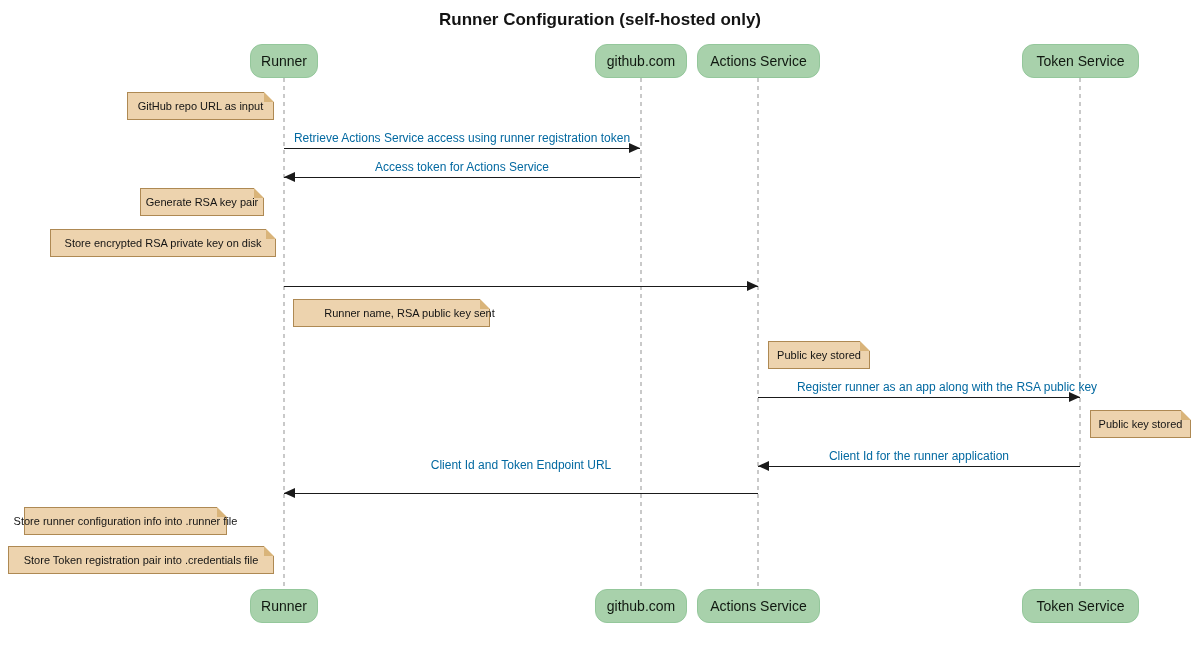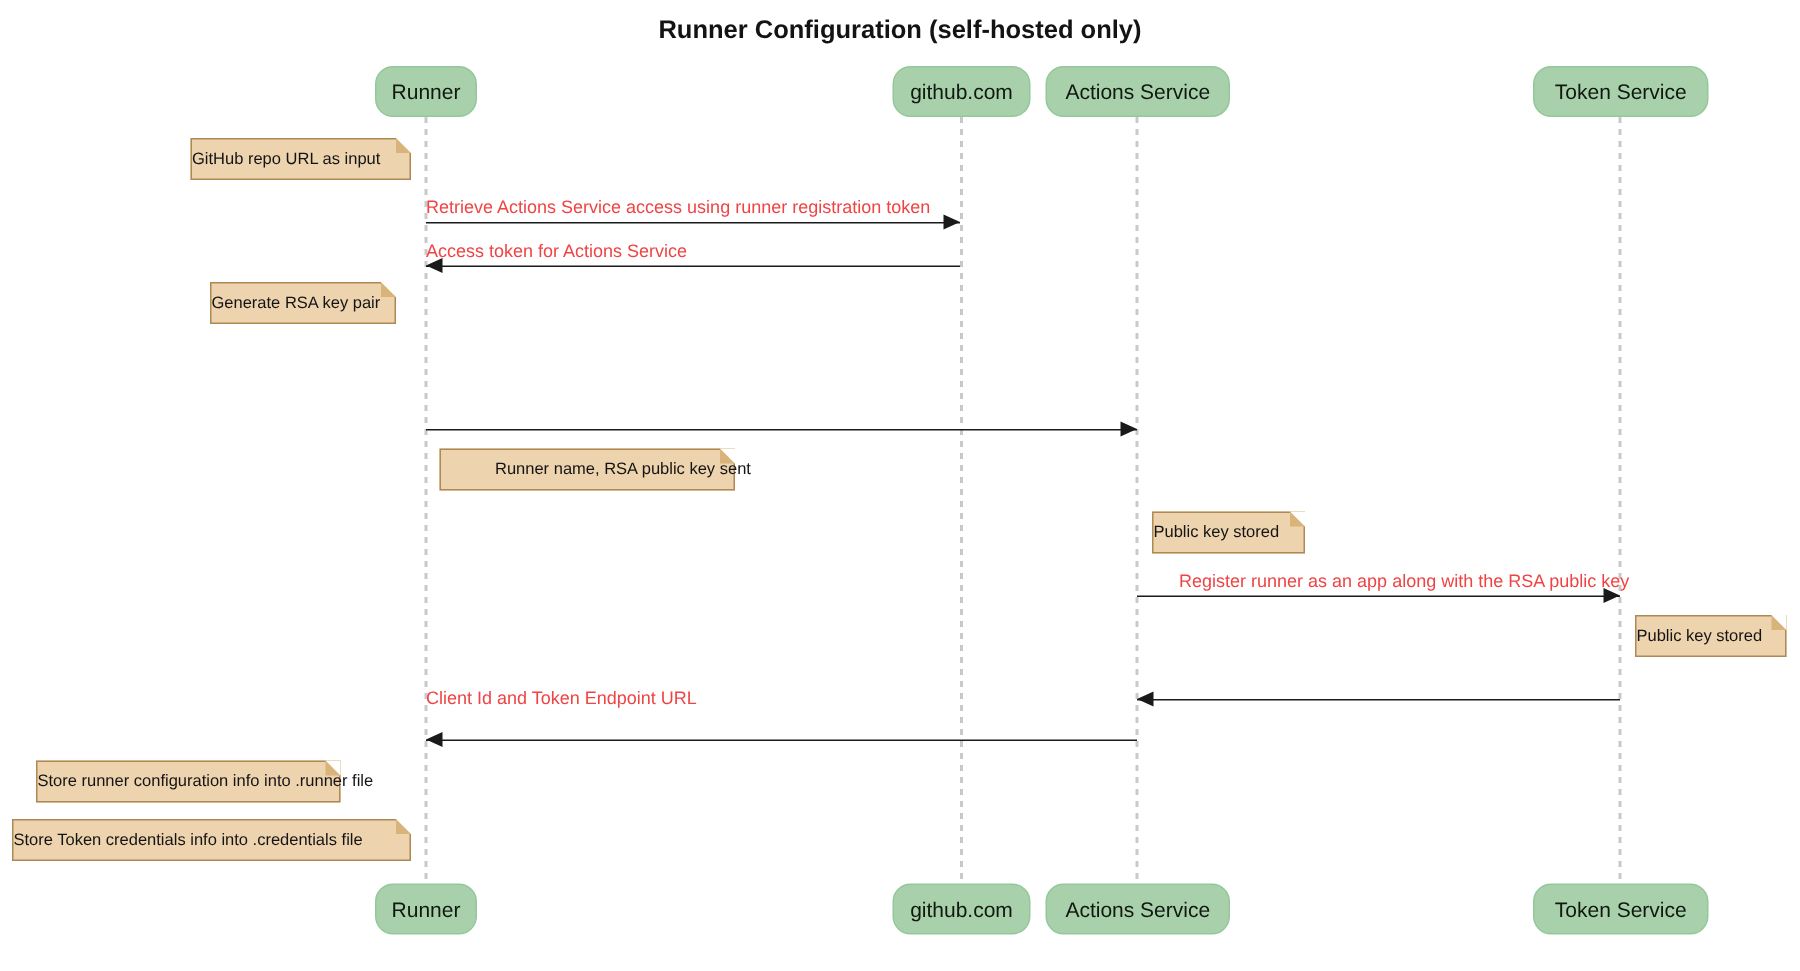--- a/index.html
+++ b/index.html
@@ -17,32 +17,32 @@
   }
   .box{
     position:absolute;height:34px;box-sizing:border-box;
     background:#a8d1ab;border:1px solid #94c79b;border-radius:12px;
     display:flex;align-items:center;justify-content:center;
     font-size:14px;color:#101810;
   }
   .note{
     position:absolute;height:28px;box-sizing:border-box;
     background:#edd3ae;border:1px solid #ae8953;
-    display:flex;align-items:center;
+    display:flex;align-items:center;justify-content:center;
     font-size:11px;white-space:nowrap;color:#141414;
   }
   .note::after{
     content:"";position:absolute;top:-1px;right:-1px;width:0;height:0;
     border-style:solid;border-width:0 10px 10px 0;
     border-color:#ffffff #ffffff #d9b47a #d9b47a;
   }
   .msg-line{position:absolute;height:1px;background:#1a1a1a;}
   .msg-label{
-    position:absolute;height:16px;line-height:16px;
-    font-size:12px;color:#ef4444;white-space:nowrap;
+    position:absolute;height:16px;line-height:16px;text-align:center;
+    font-size:12px;color:#0369a1;white-space:nowrap;
   }
   .head-r{
     position:absolute;width:0;height:0;
     border-top:5px solid transparent;border-bottom:5px solid transparent;
     border-left:11px solid #1a1a1a;
   }
   .head-l{
     position:absolute;width:0;height:0;
     border-top:5px solid transparent;border-bottom:5px solid transparent;
     border-right:11px solid #1a1a1a;
@@ -94,42 +94,46 @@
   <div class="msg-line" style="left:284px;top:177px;width:356px;"></div>
   <div class="head-l" style="left:284px;top:172px;"></div>
 
   <div class="msg-line" style="left:284px;top:286px;width:474px;"></div>
   <div class="head-r" style="left:747px;top:281px;"></div>
 
   <div class="msg-label" style="left:786px;top:379px;width:322px;">Register runner as an app along with the RSA public key</div>
   <div class="msg-line" style="left:758px;top:397px;width:322px;"></div>
   <div class="head-r" style="left:1069px;top:392px;"></div>
 
+  <div class="msg-label" style="left:758px;top:448px;width:322px;">Client Id for the runner application</div>
   <div class="msg-line" style="left:758px;top:466px;width:322px;"></div>
   <div class="head-l" style="left:758px;top:461px;"></div>
 
   <div class="msg-label" style="left:284px;top:457px;width:474px;">Client Id and Token Endpoint URL</div>
   <div class="msg-line" style="left:284px;top:493px;width:474px;"></div>
   <div class="head-l" style="left:284px;top:488px;"></div>
 
   <div class="note" style="left:127px;top:92px;width:147px;">
       <span>GitHub repo URL as input</span>
     </div>
   <div class="note" style="left:140px;top:188px;width:124px;">
       <span>Generate RSA key pair</span>
+    </div>
+  <div class="note" style="left:50px;top:229px;width:226px;">
+      <span>Store encrypted RSA private key on disk</span>
     </div>
   <div class="note" style="left:293px;top:299px;width:197px;padding-left:36px;">
       <span>Runner name, RSA public key sent</span>
     </div>
   <div class="note" style="left:768px;top:341px;width:102px;">
       <span>Public key stored</span>
     </div>
   <div class="note" style="left:1090px;top:410px;width:101px;">
       <span>Public key stored</span>
     </div>
   <div class="note" style="left:24px;top:507px;width:203px;">
       <span>Store runner configuration info into .runner file</span>
     </div>
   <div class="note" style="left:8px;top:546px;width:266px;">
-      <span>Store Token credentials info into .credentials file</span>
+      <span>Store Token registration pair into .credentials file</span>
     </div>
 
 </div>
 
 </body></html>

